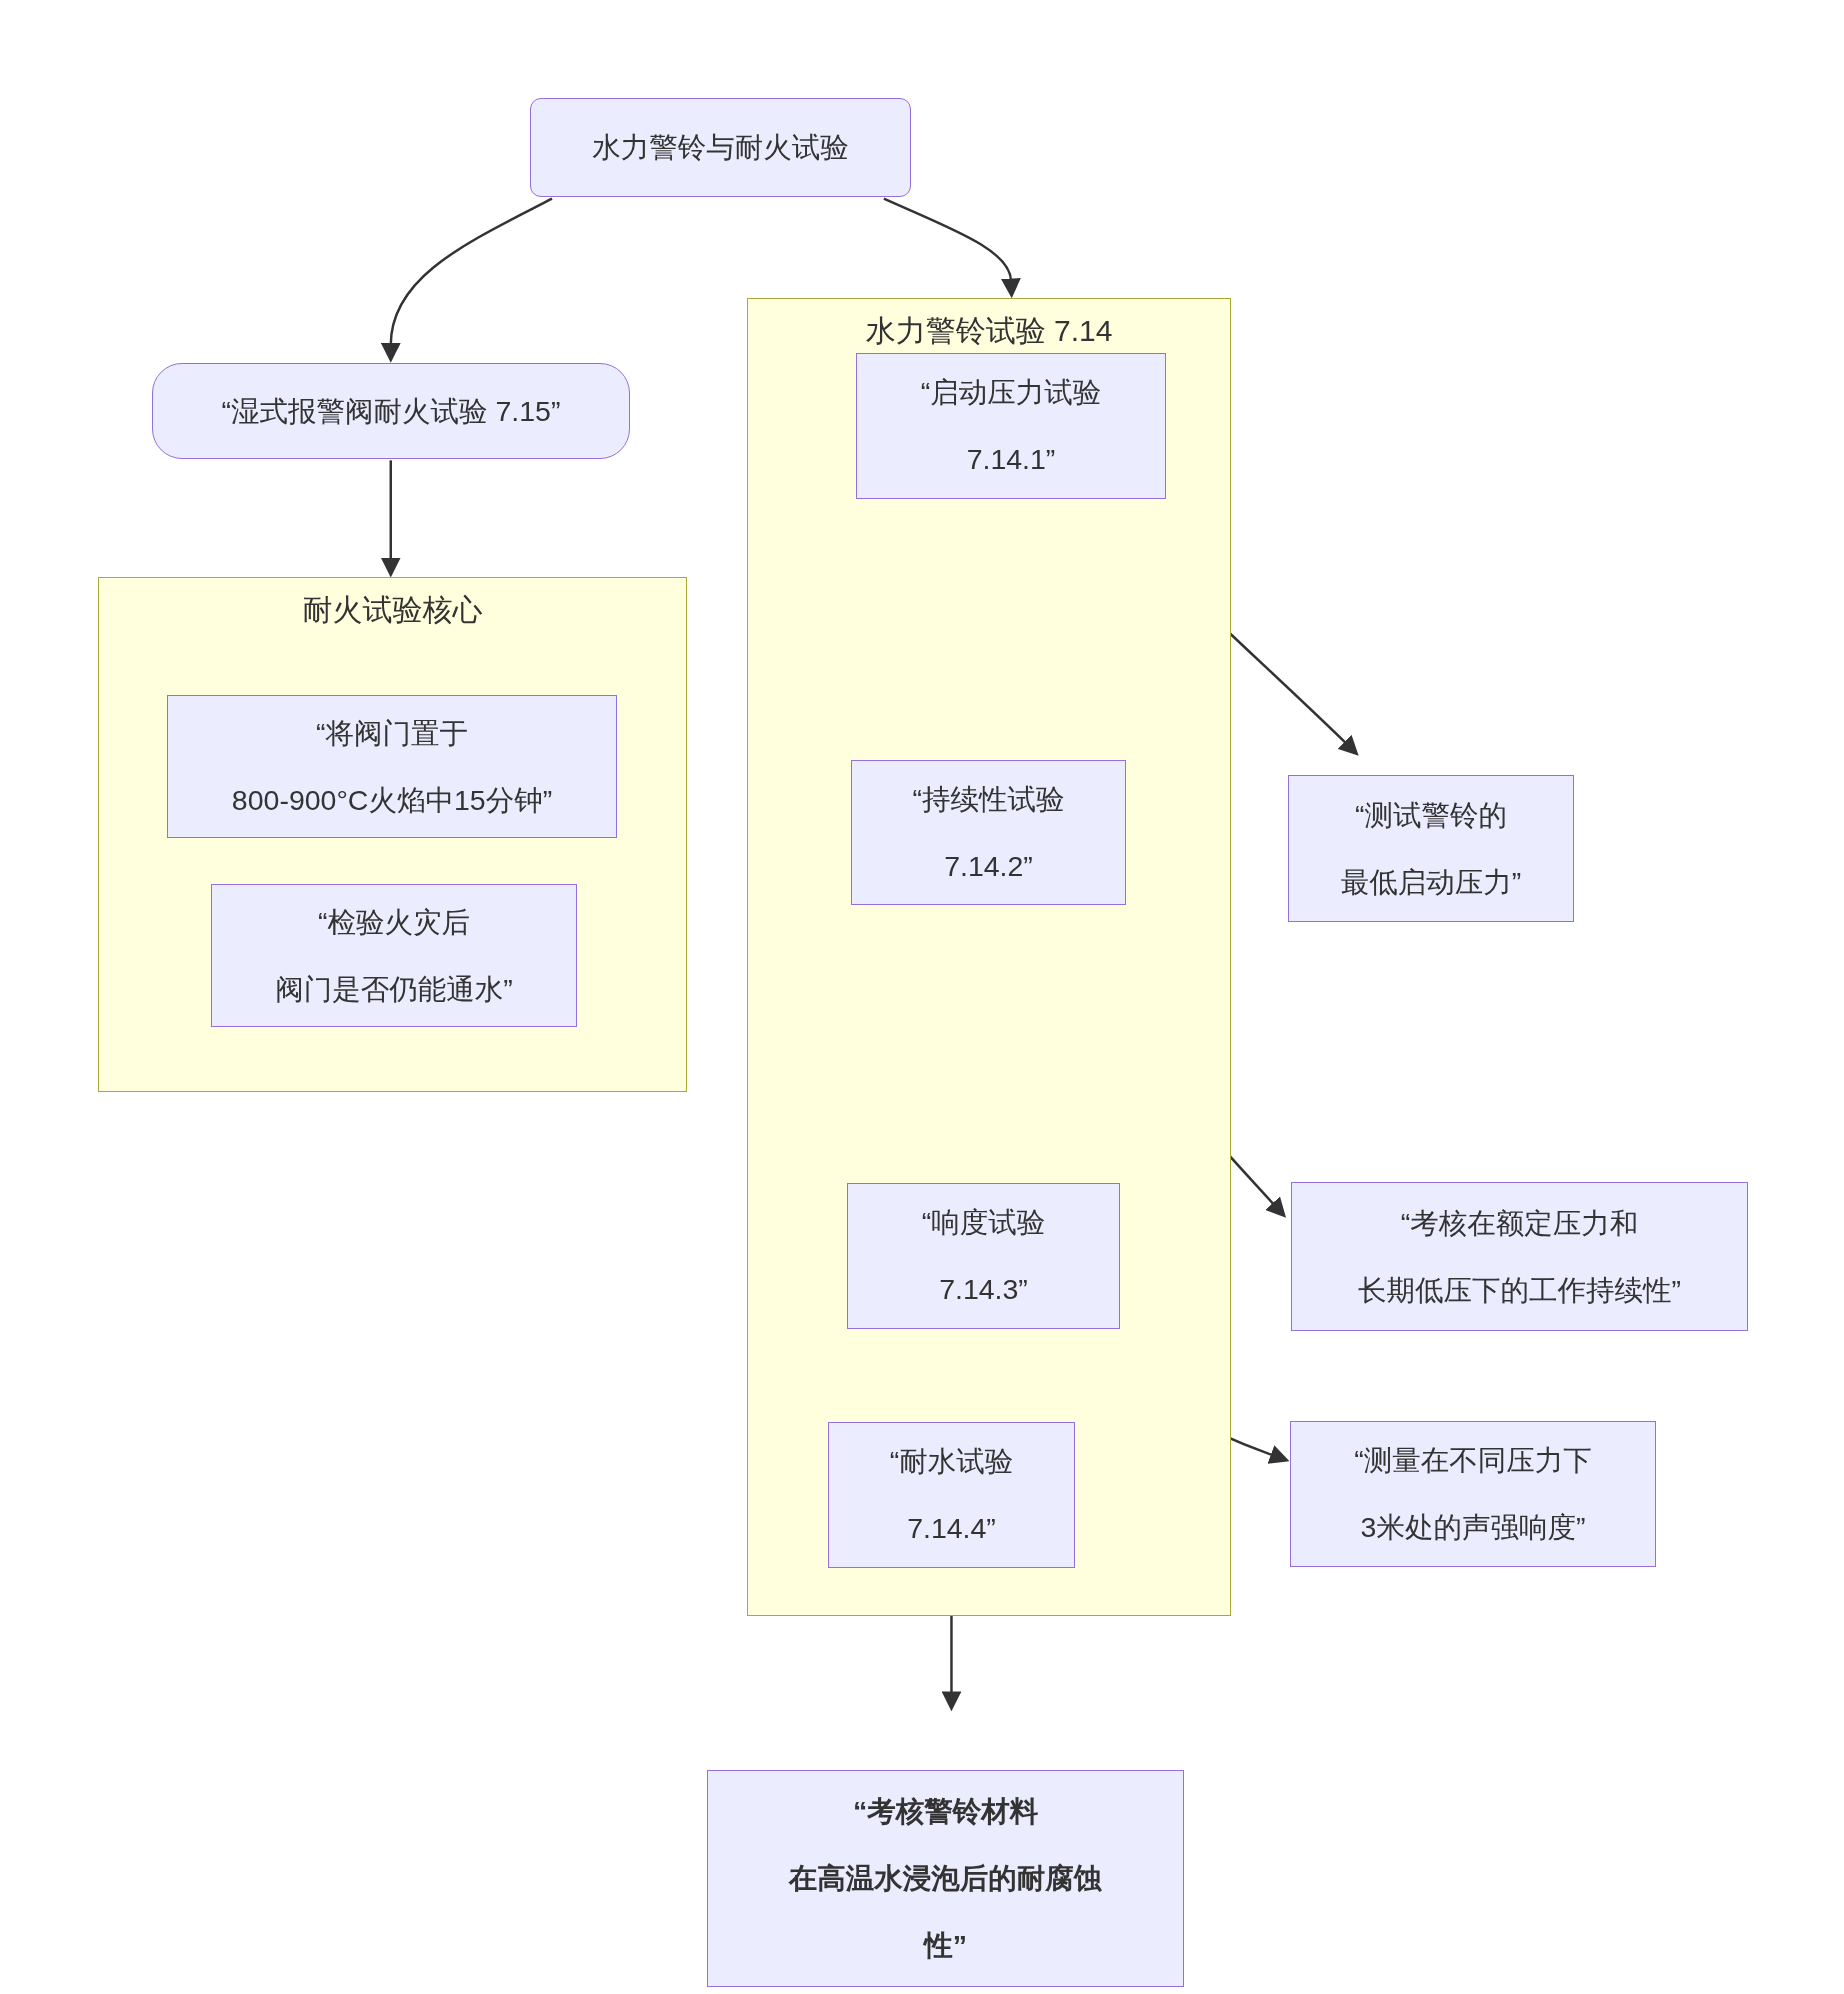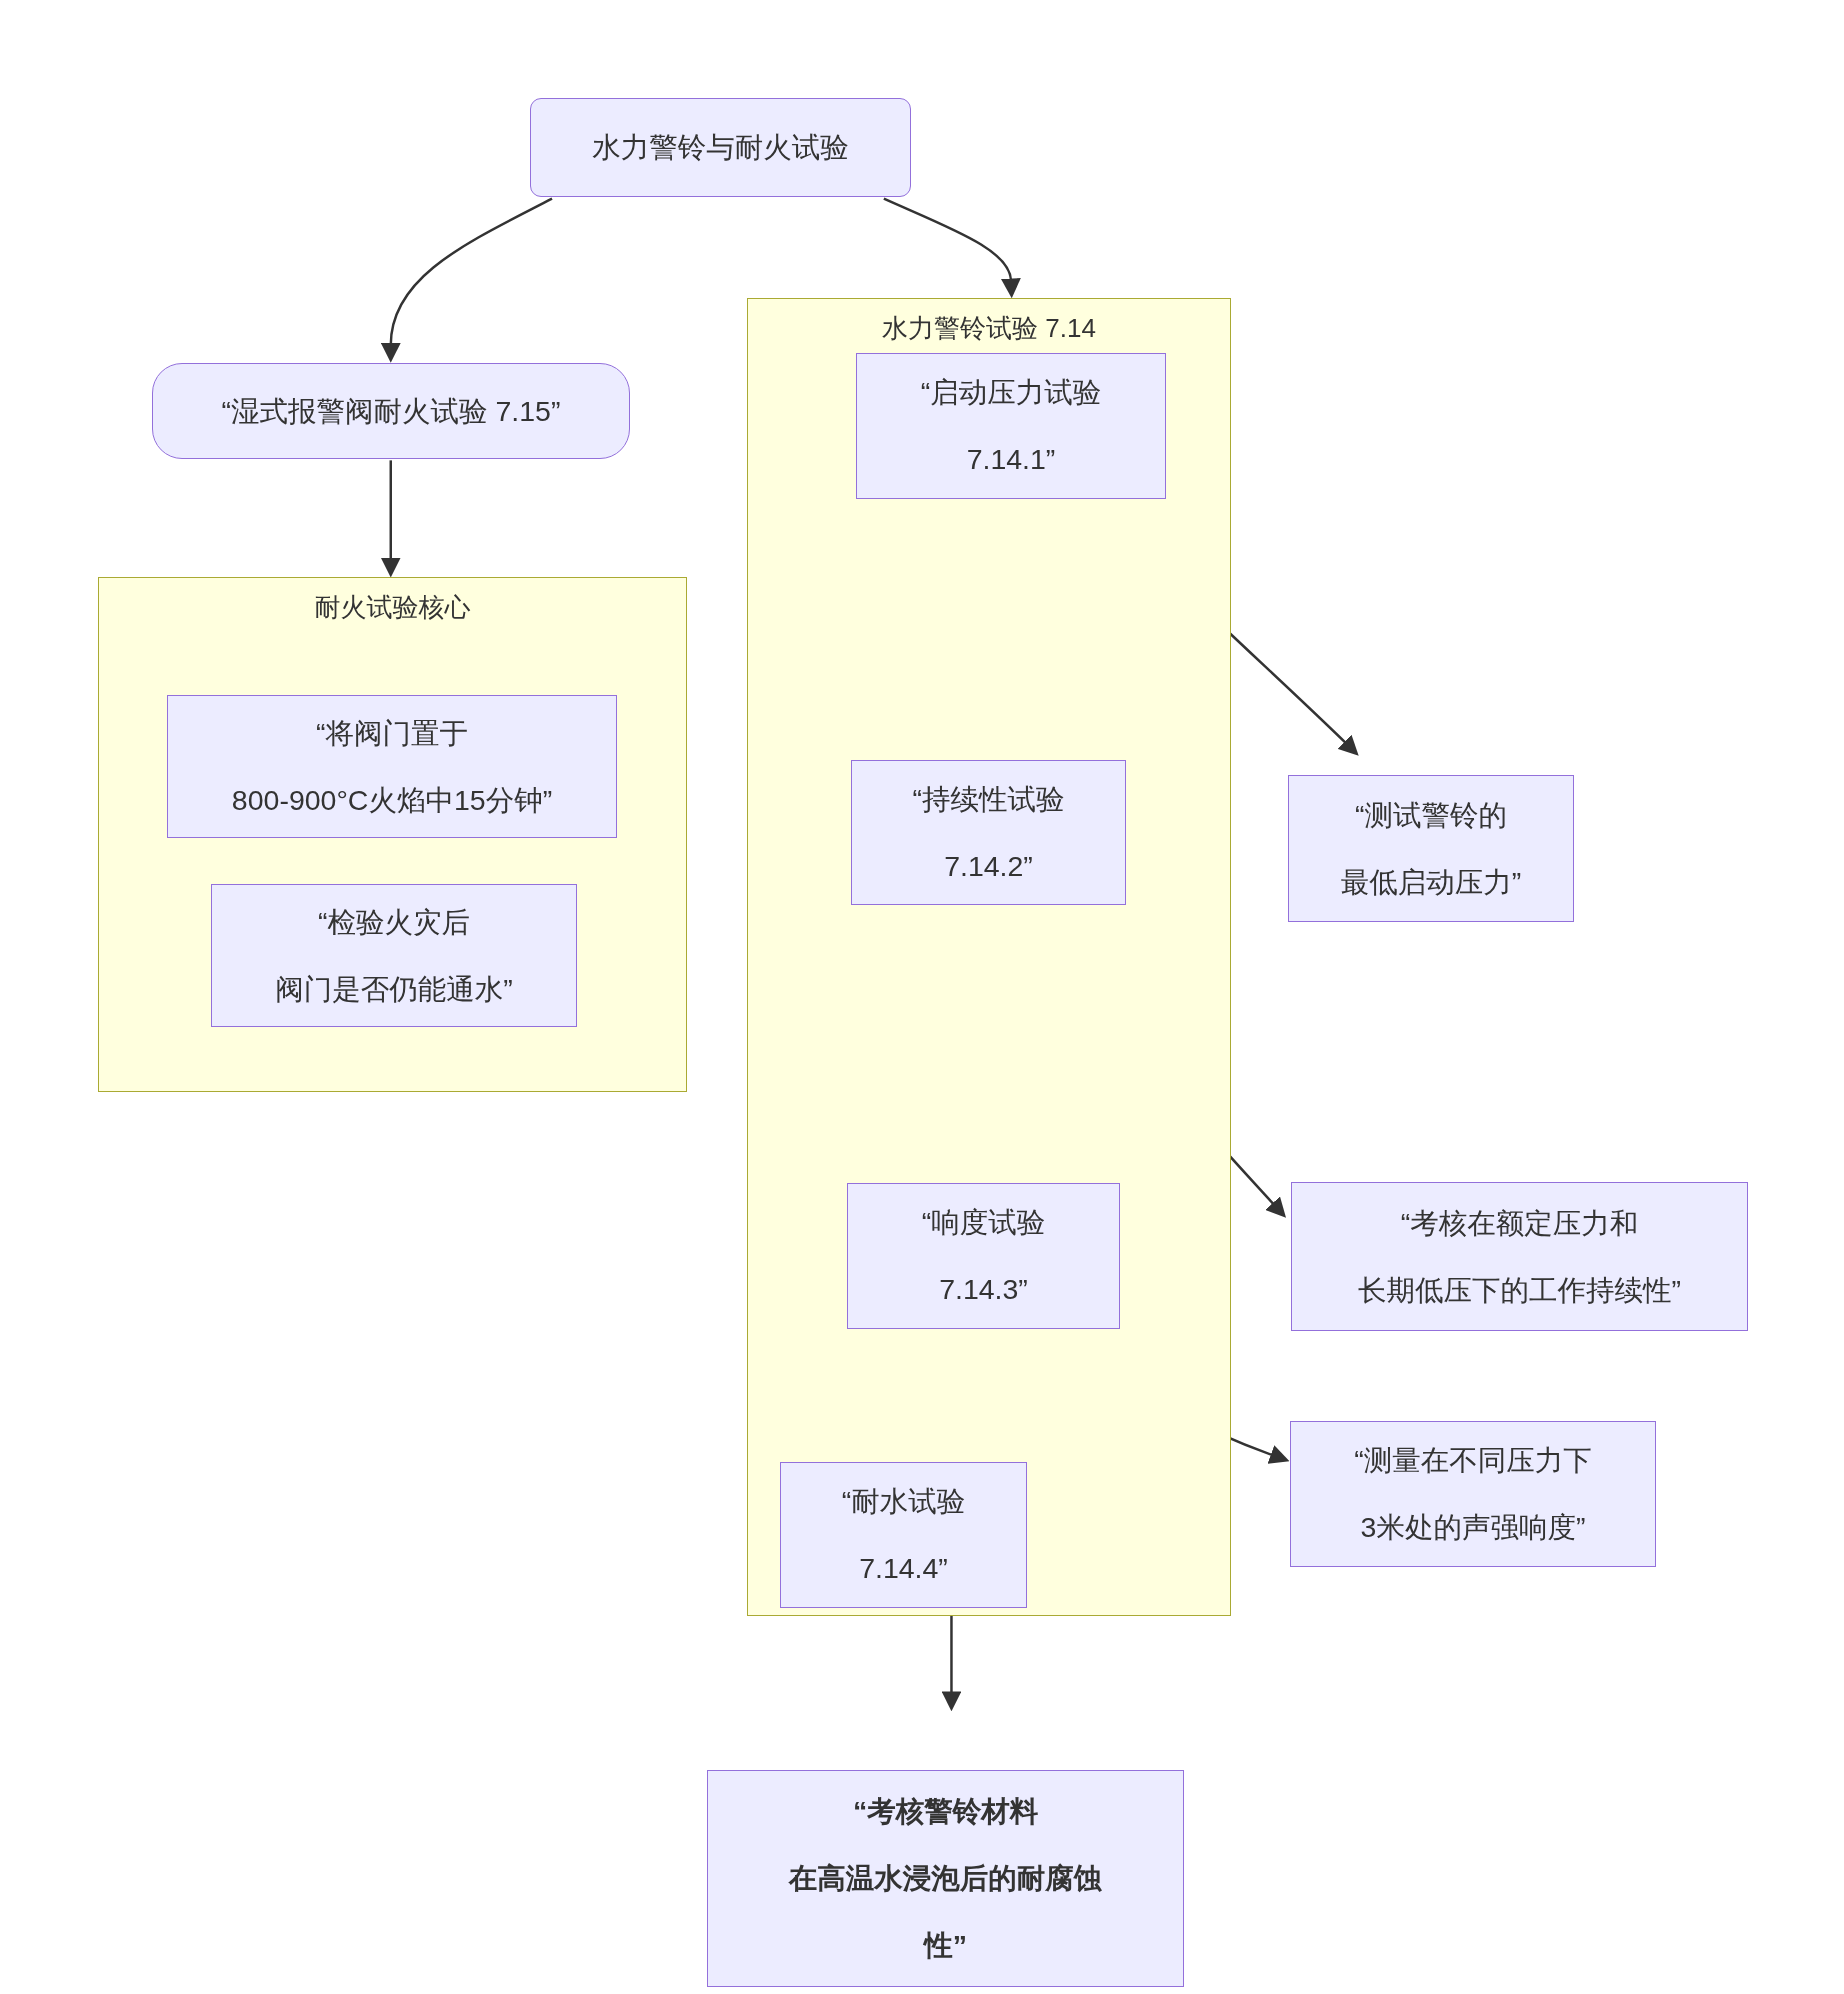--- a/index.html
+++ b/index.html
@@ -14,21 +14,21 @@
   body{
     width:1844px;height:1995px;position:relative;background:#ffffff;
     font-family:"Liberation Sans", sans-serif;color:var(--text);
   }
   .group{
     position:absolute;background:var(--group-fill);
     border:1.9px solid var(--group-border);box-sizing:border-box;
   }
   .group-title{
     position:absolute;left:0;right:0;top:12.4px;text-align:center;
-    font-size:26px;color:var(--text);
+    font-size:30px;color:var(--text);
   }
   .node{
     position:absolute;background:var(--node-fill);
     border:1.9px solid var(--node-border);box-sizing:border-box;
     display:flex;flex-direction:column;align-items:center;justify-content:center;
     text-align:center;font-size:28.5px;
   }
   .node .line{line-height:67px;white-space:nowrap;}
   #edges{position:absolute;left:0;top:0;width:1844px;height:1995px;pointer-events:none;}
   #edges path.edge{fill:none;stroke:var(--edge);stroke-width:4px;}
@@ -89,21 +89,21 @@
 <div class="node" style="left:851px;top:760px;width:275px;height:145px;">
   <div class="line">“持续性试验</div>
   <div class="line">7.14.2”</div>
 </div>
 
 <div class="node" style="left:847px;top:1183px;width:273px;height:146px;">
   <div class="line">“响度试验</div>
   <div class="line">7.14.3”</div>
 </div>
 
-<div class="node" style="left:780px;top:1422px;width:247px;height:146px;margin-top:40px;">
+<div class="node" style="left:828px;top:1422px;width:247px;height:146px;">
   <div class="line">“耐水试验</div>
   <div class="line">7.14.4”</div>
 </div>
 
 <div class="node" style="left:1288px;top:759px;width:286px;height:147px;margin-top:16px;">
   <div class="line">“测试警铃的</div>
   <div class="line">最低启动压力”</div>
 </div>
 
 <div class="node" style="left:1291px;top:1182px;width:457px;height:149px;">

